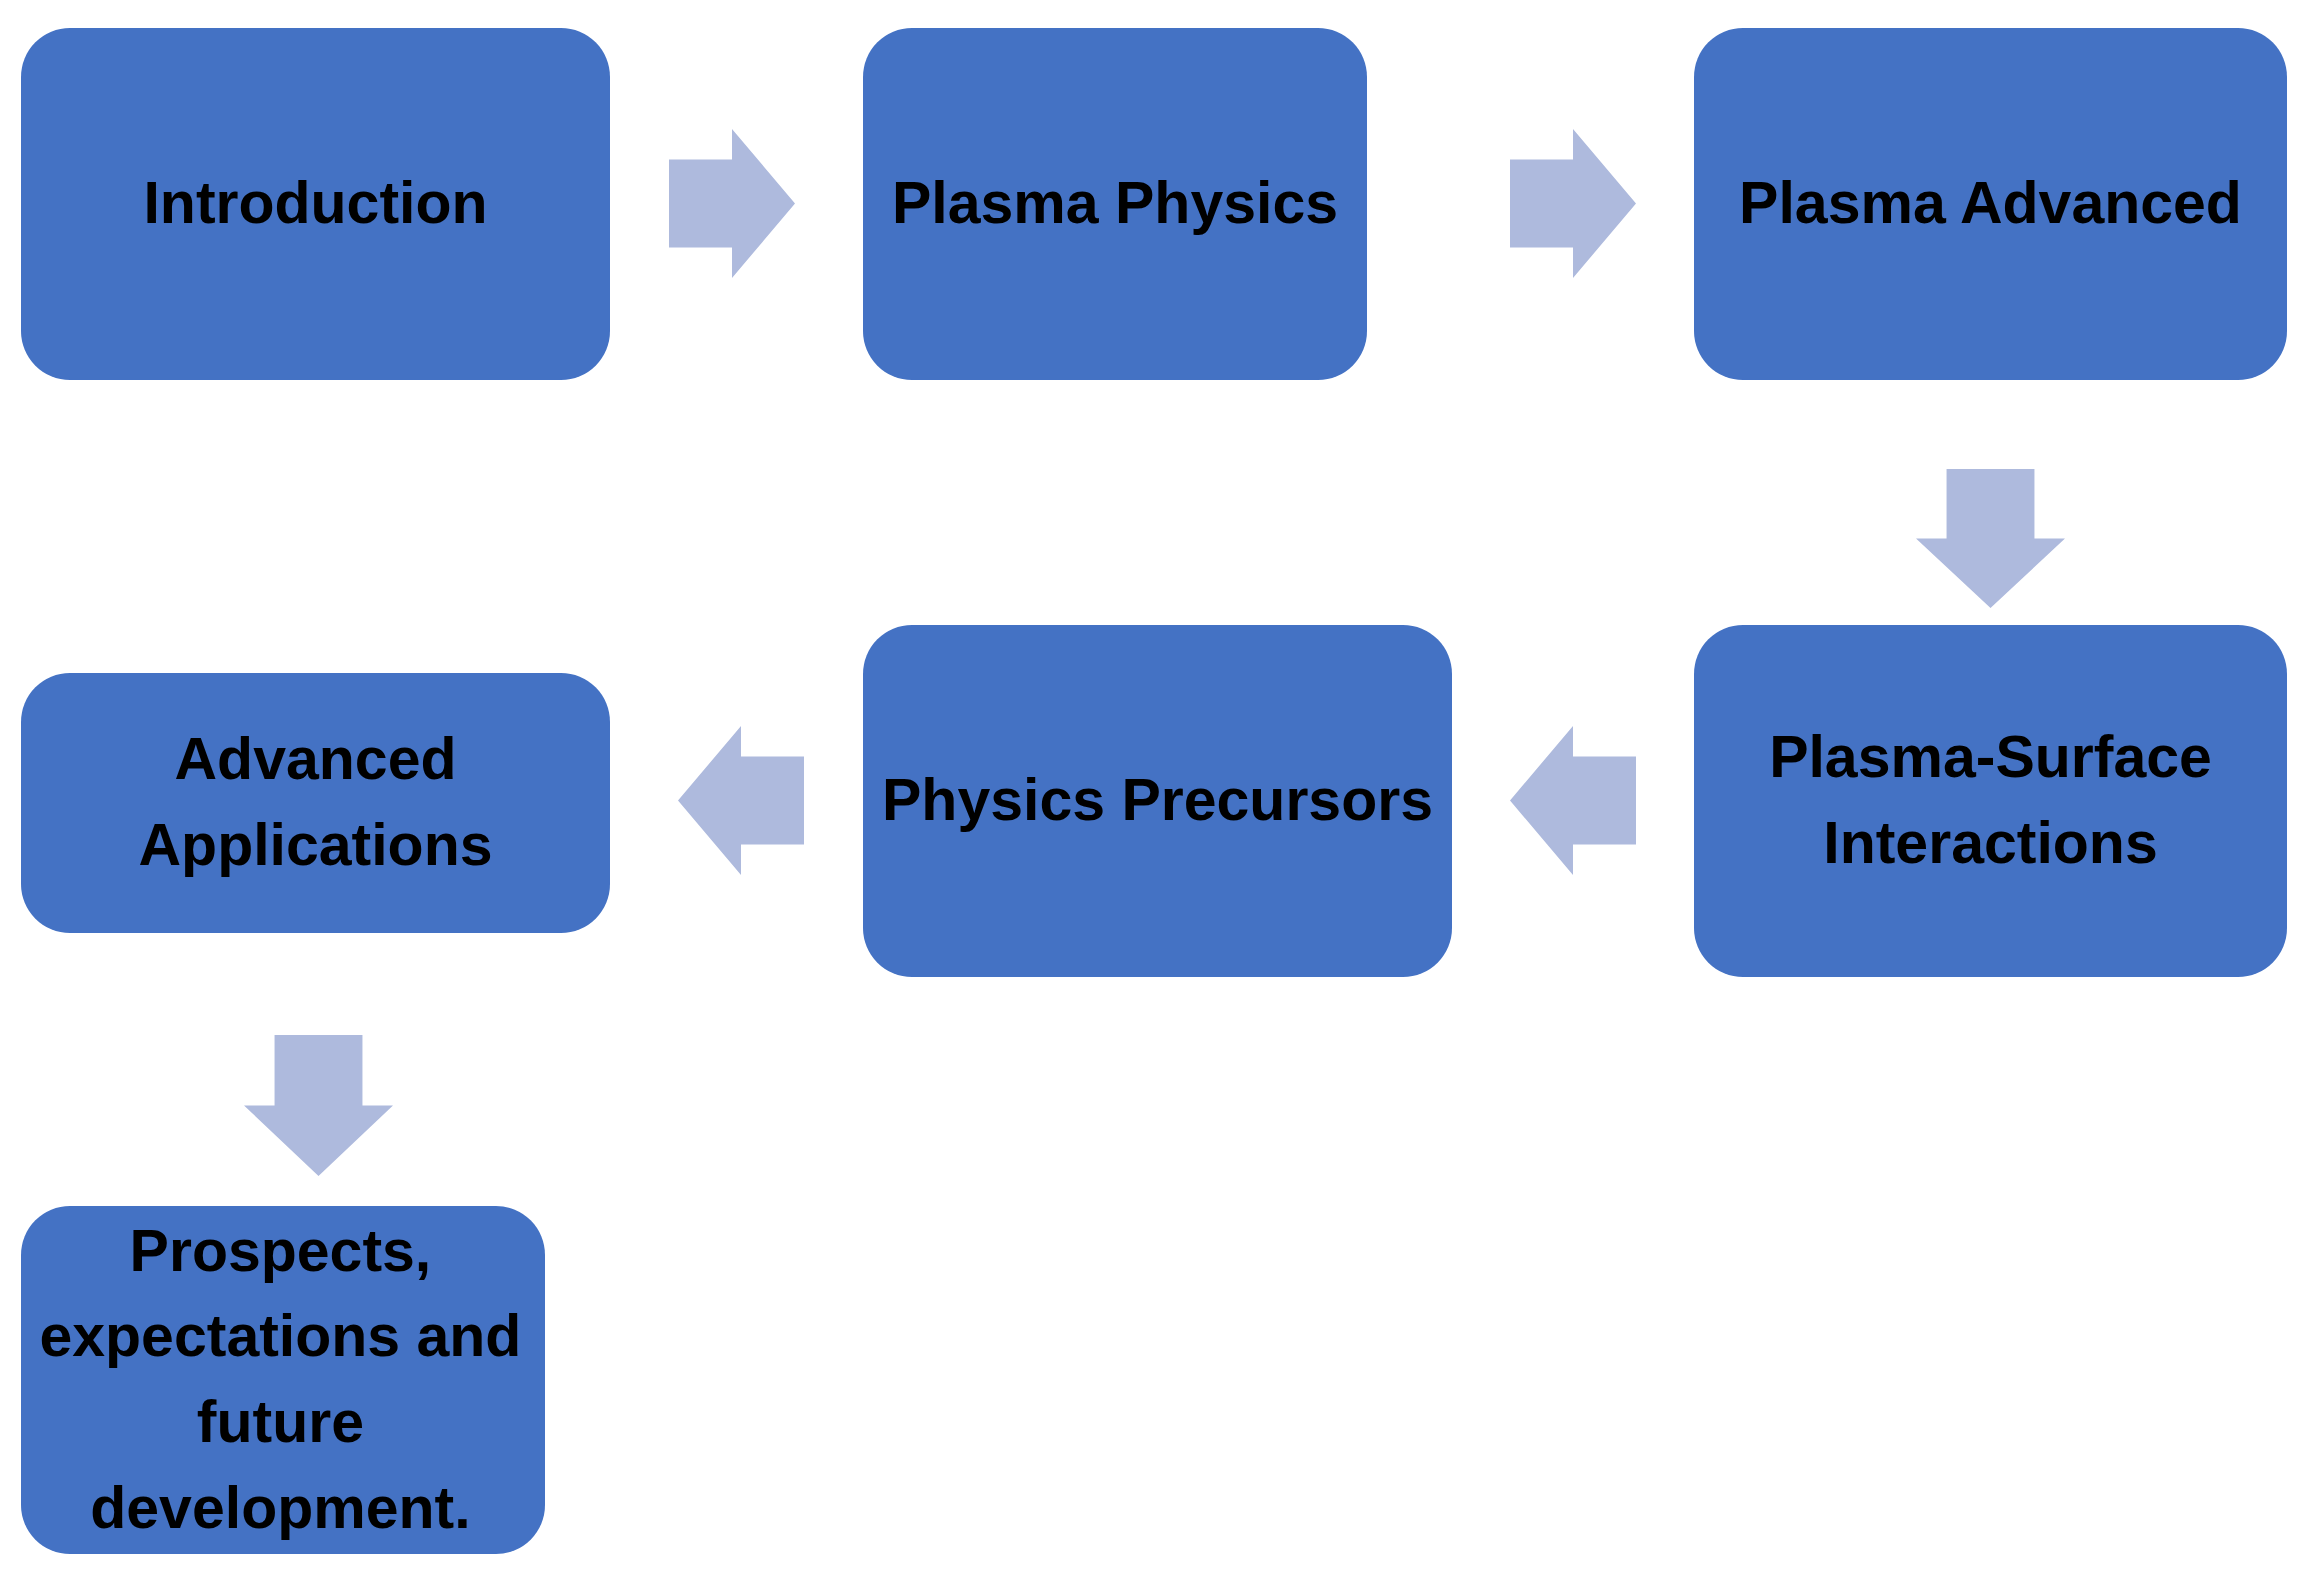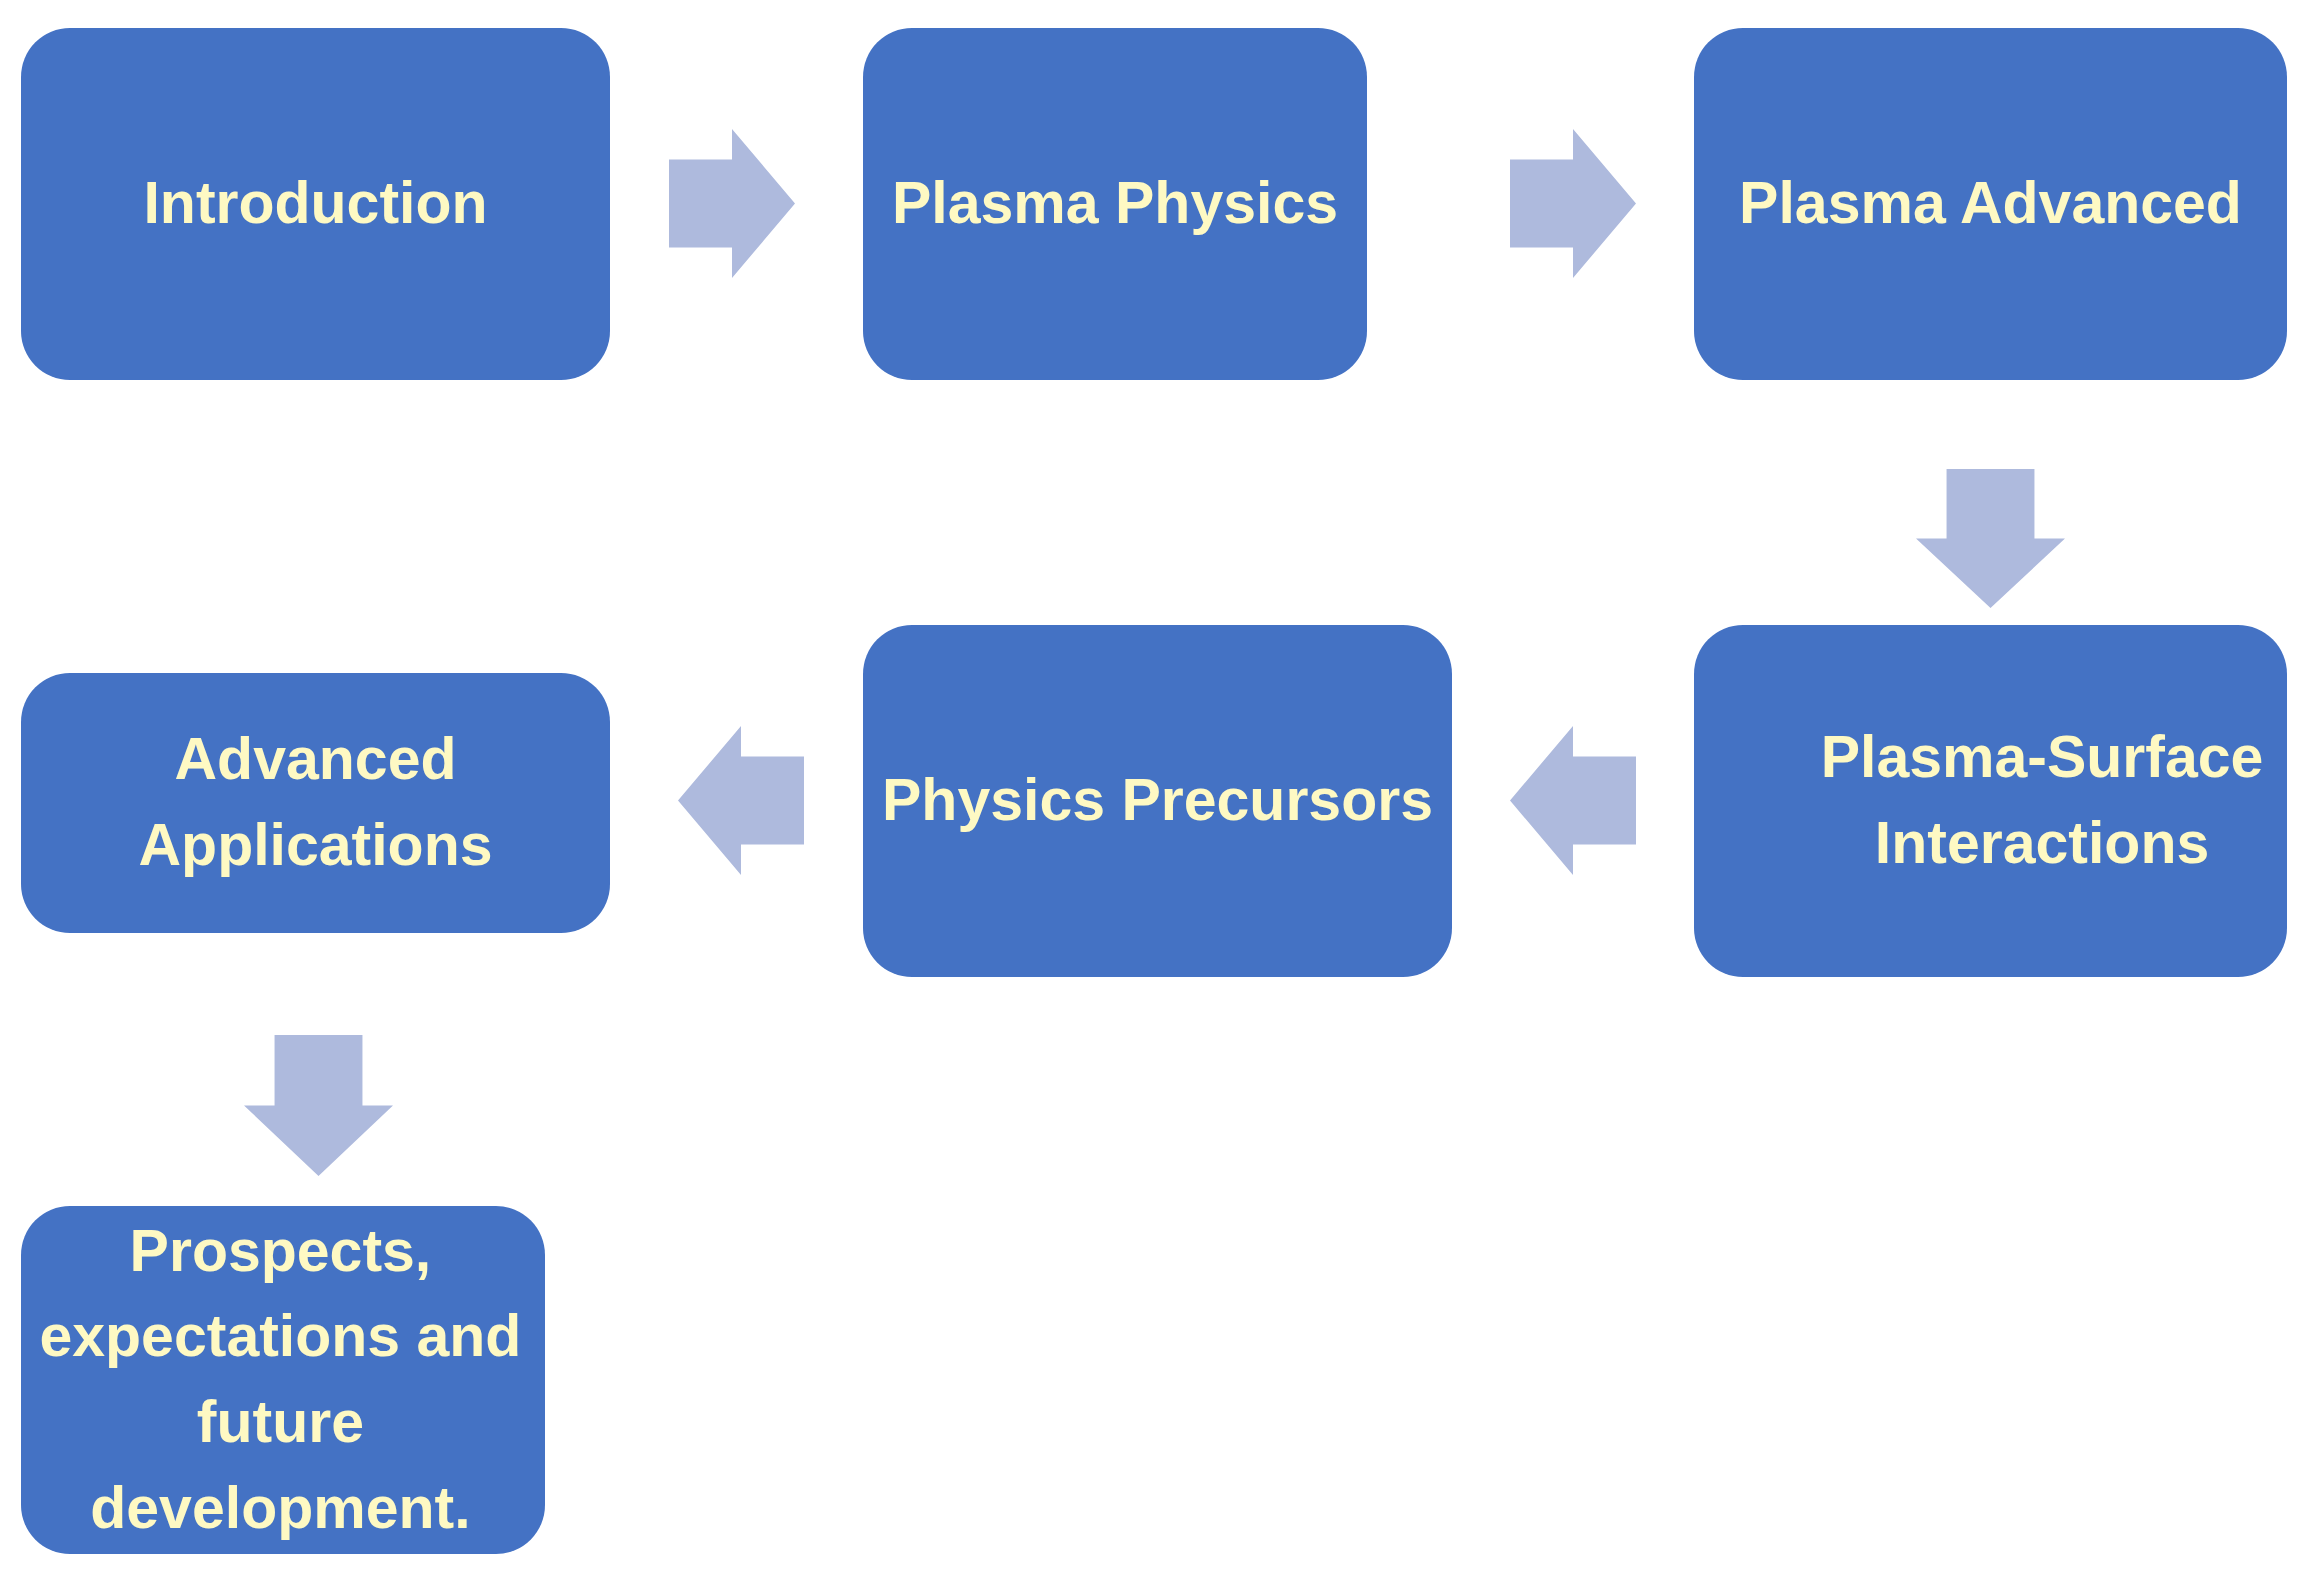--- a/index.html
+++ b/index.html
@@ -20,21 +20,21 @@
     background: #4472C4;
     border-radius: 49px;
     display: flex;
     align-items: center;
     justify-content: center;
     text-align: center;
     box-sizing: border-box;
     padding: 17px 23.6px;
   }
   .node .label {
-    color: #fef9c3;
+    color: #000000;
     font-weight: bold;
     font-size: 59px;
     line-height: 1.45;
     white-space: pre;
     text-align: center;
   }
   .arrow {
     position: absolute;
     background: #AEBADD;
   }
@@ -46,21 +46,21 @@
   }
   .arrow.down {
     clip-path: polygon(20.5% 0%, 79.5% 0%, 79.5% 50%, 100% 50%, 50% 100%, 0% 50%, 20.5% 50%);
   }
 
   
   #node-introduction        { left: 21px;   top: 28px;   width: 589px; height: 352px; }
   #node-plasma-physics      { left: 863px; top: 28px;   width: 504px; height: 352px; }
   #node-plasma-sources      { left: 1694px; top: 28px;   width: 593px; height: 352px; }
   
-  #node-plasma-surface      { left: 1694px; top: 625px;  width: 593px; height: 352px; justify-content: flex-end; }
+  #node-plasma-surface      { left: 1694px; top: 625px;  width: 593px; height: 352px; }
   #node-plasma-precursors   { left: 863px; top: 625px;  width: 589px; height: 352px; }
   #node-advanced-apps       { left: 21px;   top: 625px;  width: 589px; height: 260px; margin-top: 48px; }
   
   #node-prospects           { left: 21px;   top: 1206px; width: 524px; height: 348px; justify-content: flex-end; }
 
   
   #arrow-1 { left: 669px;  top: 129px;  width: 126px; height: 149px; }
   #arrow-2 { left: 1510px; top: 129px;  width: 126px; height: 149px; }
   #arrow-3 { left: 1916px; top: 469px;  width: 149px; height: 139px; }
   #arrow-4 { left: 1510px; top: 726px;  width: 126px; height: 149px; }

